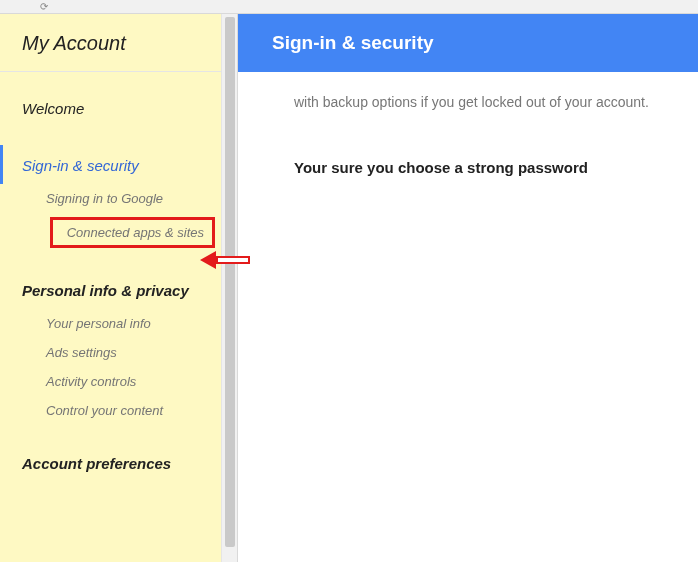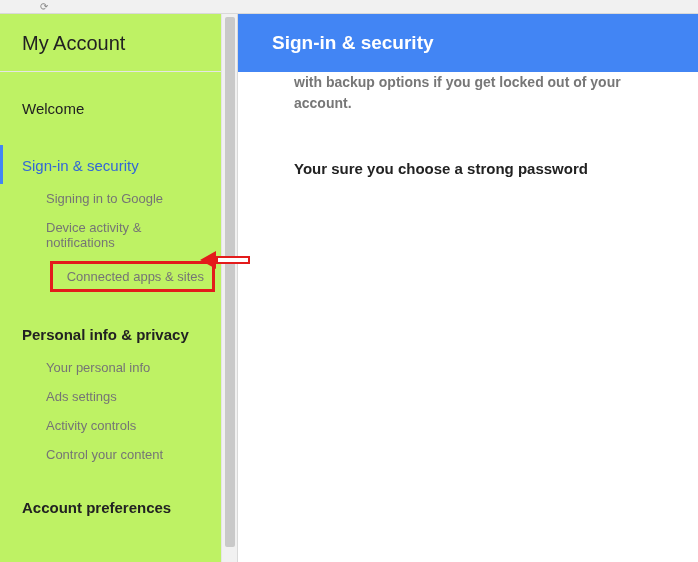--- a/index.html
+++ b/index.html
@@ -22,24 +22,25 @@
     font-size: 10px;
     color: #888;
   }
   .browser-bar .hint { flex: 1; }
   .layout {
     display: flex;
     height: calc(100% - 14px);
   }
   .sidebar {
     width: 222px;
-    background: #bef264;
+    background: #fef9c3;
     border-right: 1px solid #e5e5e5;
     padding: 18px 0 0 0;
     overflow: hidden;
+    font-style: italic;
   }
   .scroll-gutter {
     width: 16px;
     background: #f1f1f1;
     border-right: 1px solid #d9d9d9;
     position: relative;
   }
   .scroll-thumb {
     position: absolute;
     left: 3px;
@@ -61,21 +62,21 @@
     padding: 18px 34px;
     font-size: 19px;
     font-weight: 600;
   }
   .body {
     padding: 0 34px 24px 56px;
     color: #777;
     font-size: 14px;
     line-height: 1.5;
   }
-  .body .truncated { margin-top: 0; font-weight: bold; }
+  .body .truncated { margin-top: 20px; }
   .body .section-h {
     color: #222;
     font-weight: 600;
     font-size: 15px;
     margin-top: 44px;
     margin-bottom: 6px;
   }
   .page-title {
     font-size: 20px;
     font-weight: 400;
@@ -142,21 +143,20 @@
   <aside class="sidebar">
     <h1 class="page-title">My Account</h1>
 
     <nav class="nav">
       <div class="plain-link">Welcome</div>
 
       <div class="spacer"></div>
 
       <div class="nav-group-label active">Sign-in &amp; security</div>
       <div class="nav-item">Signing in to Google</div>
-      <div class="nav-item">Device activity &amp; notifications</div>
       <div style="padding:4px 0;text-align:right;">
         <span class="highlight-box">Connected apps &amp; sites</span>
       </div>
 
       <div class="spacer"></div>
 
       <div class="nav-group-label">Personal info &amp; privacy</div>
       <div class="nav-item">Your personal info</div>
       <div class="nav-item">Ads settings</div>
       <div class="nav-item">Activity controls</div>

